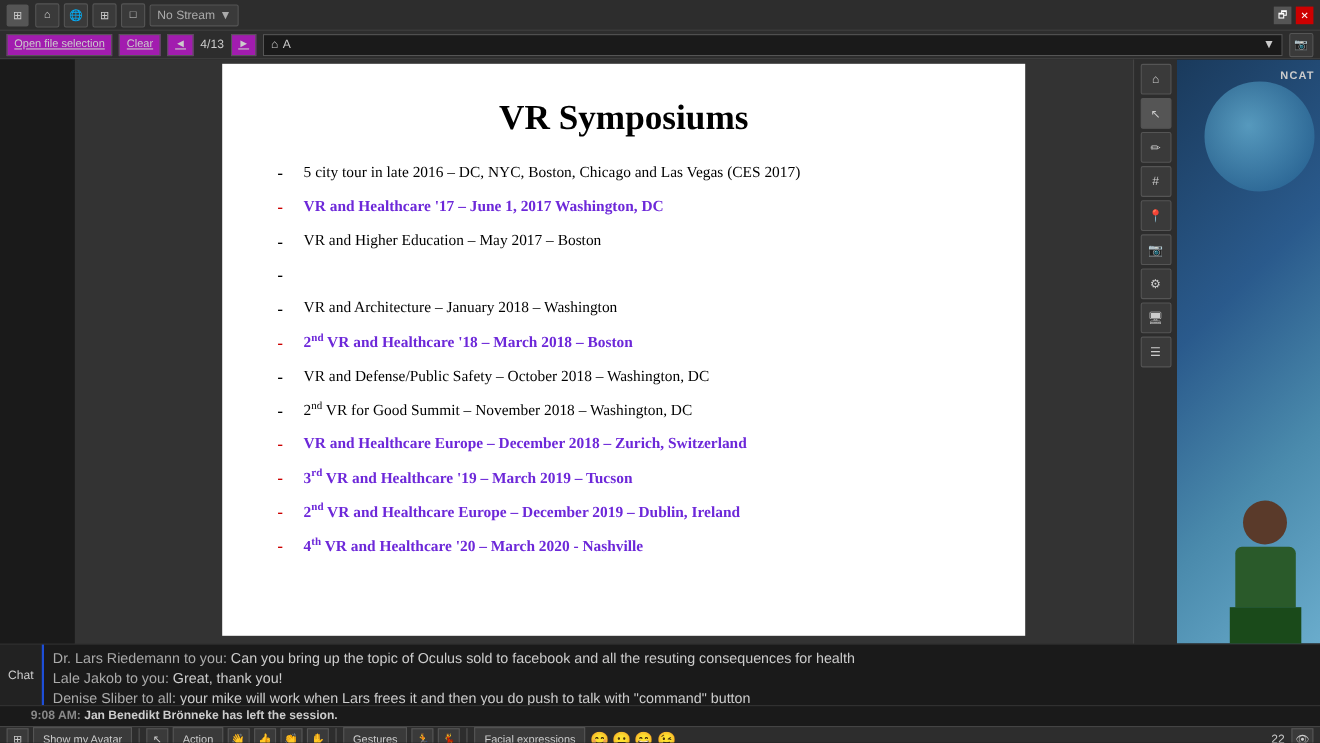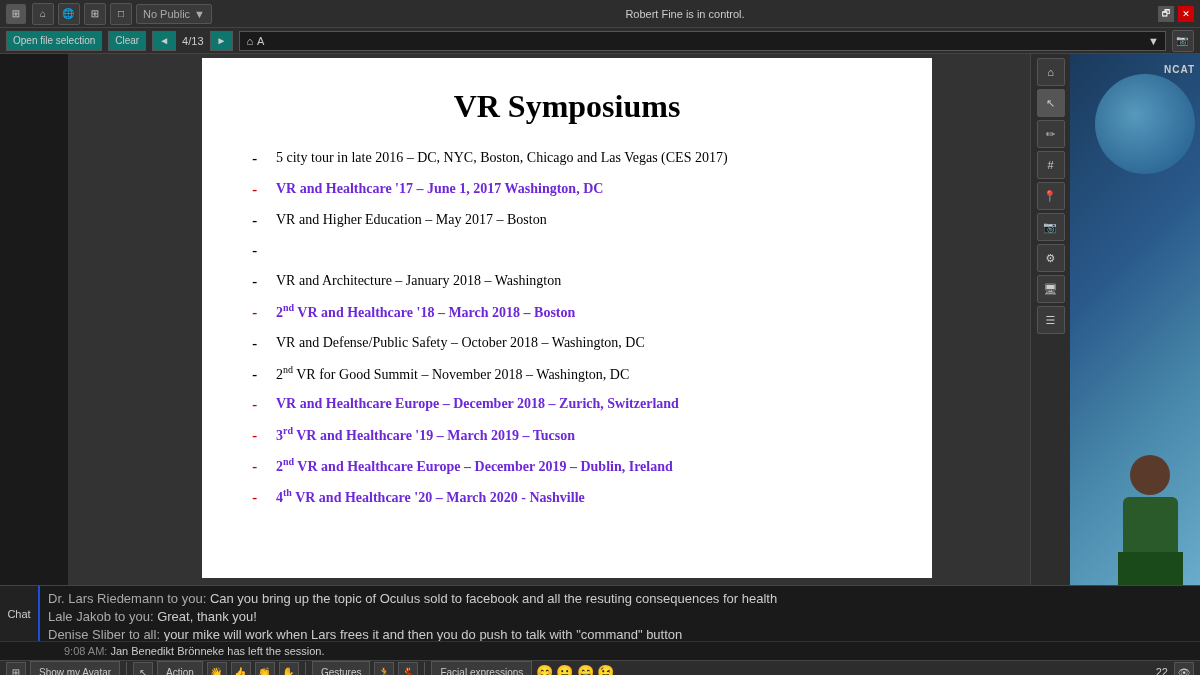--- a/index.html
+++ b/index.html
@@ -74,27 +74,28 @@
     .second-bar {
       display: flex;
       align-items: center;
       background: #2d2d2d;
       height: 26px;
       border-bottom: 1px solid #444;
       padding: 0 6px;
       gap: 6px;
     }
     .nav-btn {
-      background: #0f766e;
+      background: #a21caf;
       border: 1px solid #555;
       color: #ccc;
       font-size: 10px;
       padding: 1px 6px;
       cursor: pointer;
       height: 20px;
+      text-decoration: underline;
     }
     .slide-counter {
       color: #ccc;
       font-size: 11px;
     }
     .address-bar {
       flex: 1;
       display: flex;
       align-items: center;
       background: #1a1a1a;
@@ -280,25 +281,26 @@
     .chat-msg {
       font-size: 13px;
       color: #ccc;
       line-height: 1.4;
     }
     .chat-msg .sender {
       color: #aaa;
     }
 
     .session-msg {
-      padding: 3px 8px 3px 64px;
+      padding: 3px 8px 3px 28px;
       font-size: 11px;
       color: #ccc;
       background: #1a1a1a;
       border-top: 1px solid #333;
+      font-weight: bold;
     }
     .session-time {
       color: #888;
     }
 
     
     .bottom-toolbar {
       height: 32px;
       background: #2d2d2d;
       border-top: 1px solid #444;
@@ -350,25 +352,24 @@
 <div class="top-bar">
   <div class="top-bar-logo">
     <span style="font-size:10px;color:#ccc;">⊞</span>
   </div>
   <div class="top-bar-icons">
     <div class="tb-icon">⌂</div>
     <div class="tb-icon">🌐</div>
     <div class="tb-icon">⊞</div>
     <div class="tb-icon">□</div>
     <div class="stream-dropdown">
-      <span>No Public</span>
+      <span>No Stream</span>
       <span>▼</span>
     </div>
   </div>
-  <div class="status-text">Robert Fine is in control.</div>
   <div class="window-controls">
     <button class="win-btn">🗗</button>
     <button class="win-btn" style="background:#c00;">✕</button>
   </div>
 </div>
 
 <div class="second-bar">
   <button class="nav-btn">Open file selection</button>
   <button class="nav-btn">Clear</button>
   <button class="nav-btn">◄</button>

